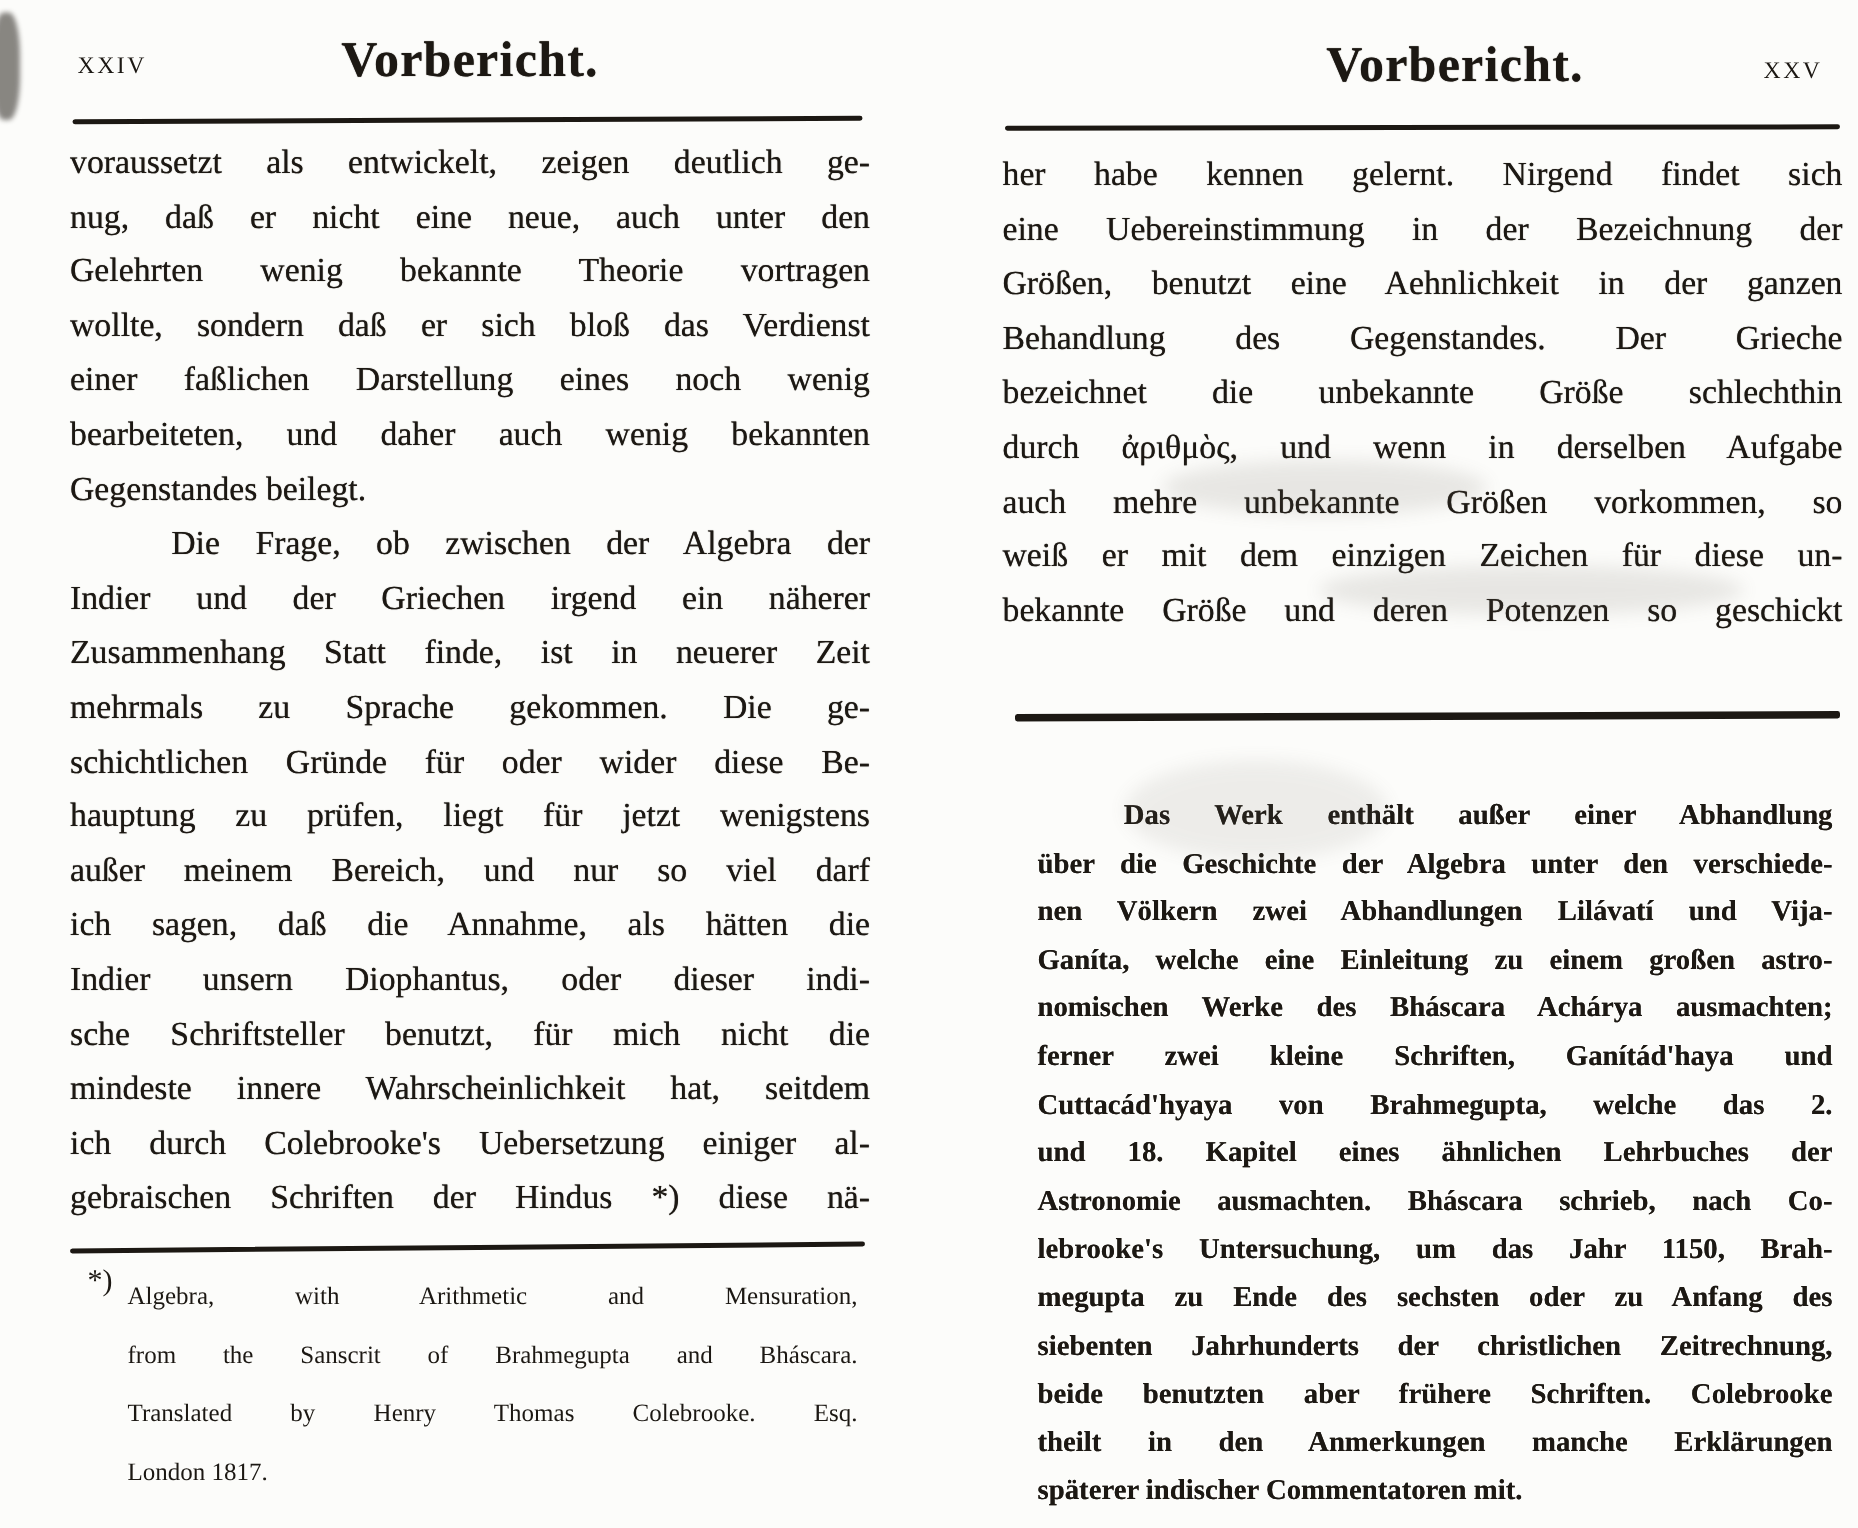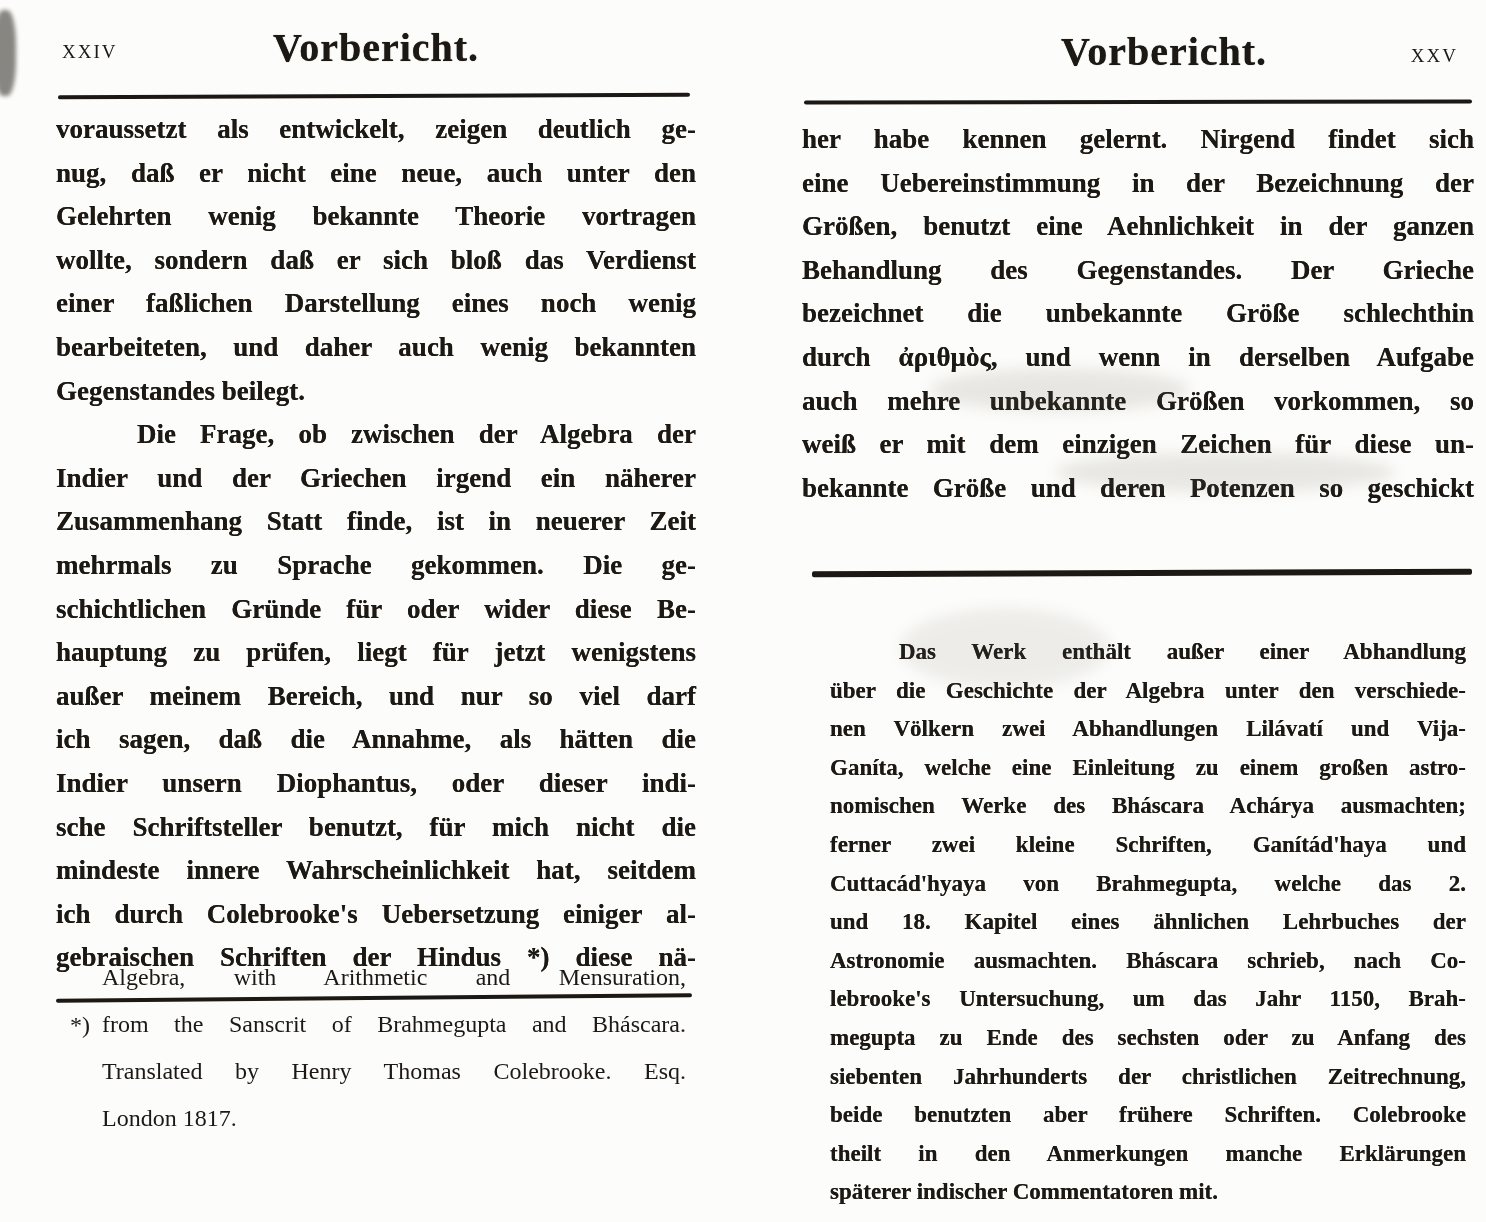--- a/index.html
+++ b/index.html
@@ -43,28 +43,28 @@
   .textblock{position:absolute;left:0;right:0;}
   .tline{
     text-align:justify;text-align-last:justify;
     white-space:normal;
   }
   .tline.last{text-align-last:left;}
   .tline.indent{padding-left:3em;}
 
   .body-de{
     top:108px;
-    font-size:27px;font-weight:bold;line-height:43.6px;
+    font-size:27px;font-weight:normal;line-height:43.6px;
     text-shadow:0 0 0.6px rgba(25,20,12,.85);
   }
   .page-right .body-de{top:118px;}
 
   .footnote-en{
-    top:954px;left:46px;right:10px;
-    font-size:24px;line-height:47px;font-weight:normal;
+    top:1014px;left:46px;right:10px;
+    font-size:20px;line-height:47px;font-weight:normal;
   }
   .fn-marker{
     position:absolute;left:14px;top:1012px;font-size:24px;
   }
   .footnote-de{
     top:602px;left:28px;right:8px;
     font-size:23px;font-weight:bold;line-height:38.6px;
     text-shadow:0 0 0.5px rgba(25,20,12,.8);
     margin-top:31px;
   }

